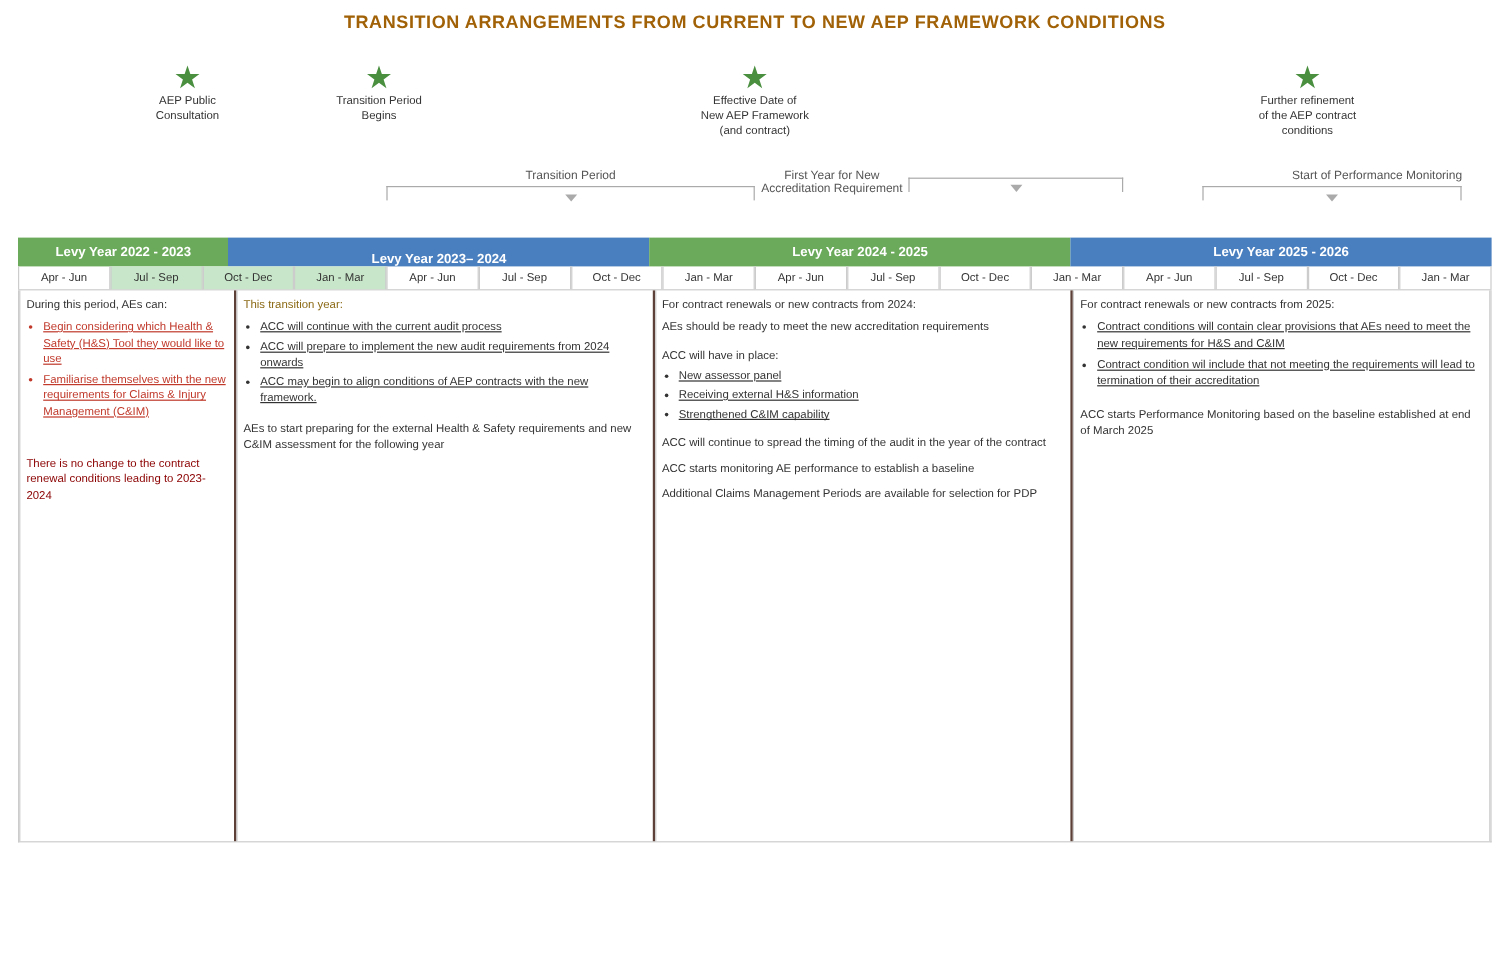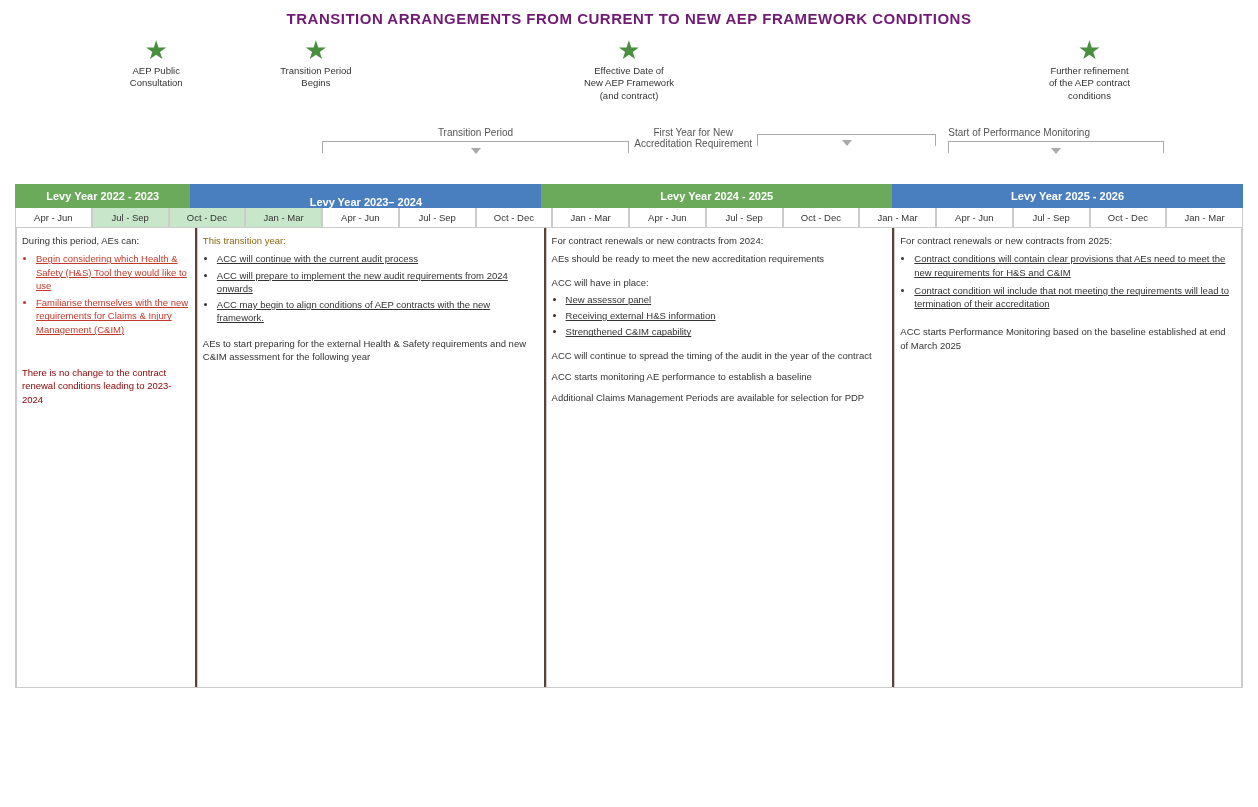--- a/index.html
+++ b/index.html
@@ -4,22 +4,22 @@
   <style>
     * { box-sizing: border-box; margin: 0; padding: 0; }
     body { font-family: Arial, sans-serif; background: #fff; width: 1258px; min-height: 807px; font-size: 11px; }
     
     .page { width: 1258px; padding: 10px 15px; }
     
     .main-title {
       text-align: center;
       font-size: 15px;
       font-weight: bold;
-      color: #701a75;
-      margin-bottom: 10px;
+      color: #a16207;
+      margin-bottom: 24px;
       letter-spacing: 0.5px;
     }
 
     
     .stars-row {
       display: flex;
       position: relative;
       height: 80px;
       width: 100%;
     }
@@ -179,21 +179,21 @@
       <div style="position:absolute; left:50%; width:25%; top:0;">
         <div style="display:flex; flex-direction:row; align-items:center;">
           <div style="font-size:10px; color:#555; margin-bottom:3px; text-align:center;">First Year for New Accreditation Requirement</div>
           <div style="width:90%; height:12px; border-left:1.5px solid #aaa; border-right:1.5px solid #aaa; border-top:1.5px solid #aaa; position:relative;">
             <div style="position:absolute; top:50%; left:50%; transform:translate(-50%,0); width:0; height:0; border-left:5px solid transparent; border-right:5px solid transparent; border-top:6px solid #aaa;"></div>
           </div>
         </div>
       </div>
 
       <div style="position:absolute; left:76%; width:22%; top:0;">
-        <div style="display:flex; flex-direction:column; align-items:flex-start;">
+        <div style="display:flex; flex-direction:column; align-items:flex-end;">
           <div style="font-size:10px; color:#555; margin-bottom:3px; text-align:center;">Start of Performance Monitoring</div>
           <div style="width:80%; height:12px; border-left:1.5px solid #aaa; border-right:1.5px solid #aaa; border-top:1.5px solid #aaa; position:relative;">
             <div style="position:absolute; top:50%; left:50%; transform:translate(-50%,0); width:0; height:0; border-left:5px solid transparent; border-right:5px solid transparent; border-top:6px solid #aaa;"></div>
           </div>
         </div>
       </div>
     </div>
 
     <div class="levy-row">
       <div class="levy-cell levy-2022" style="flex:2;">

